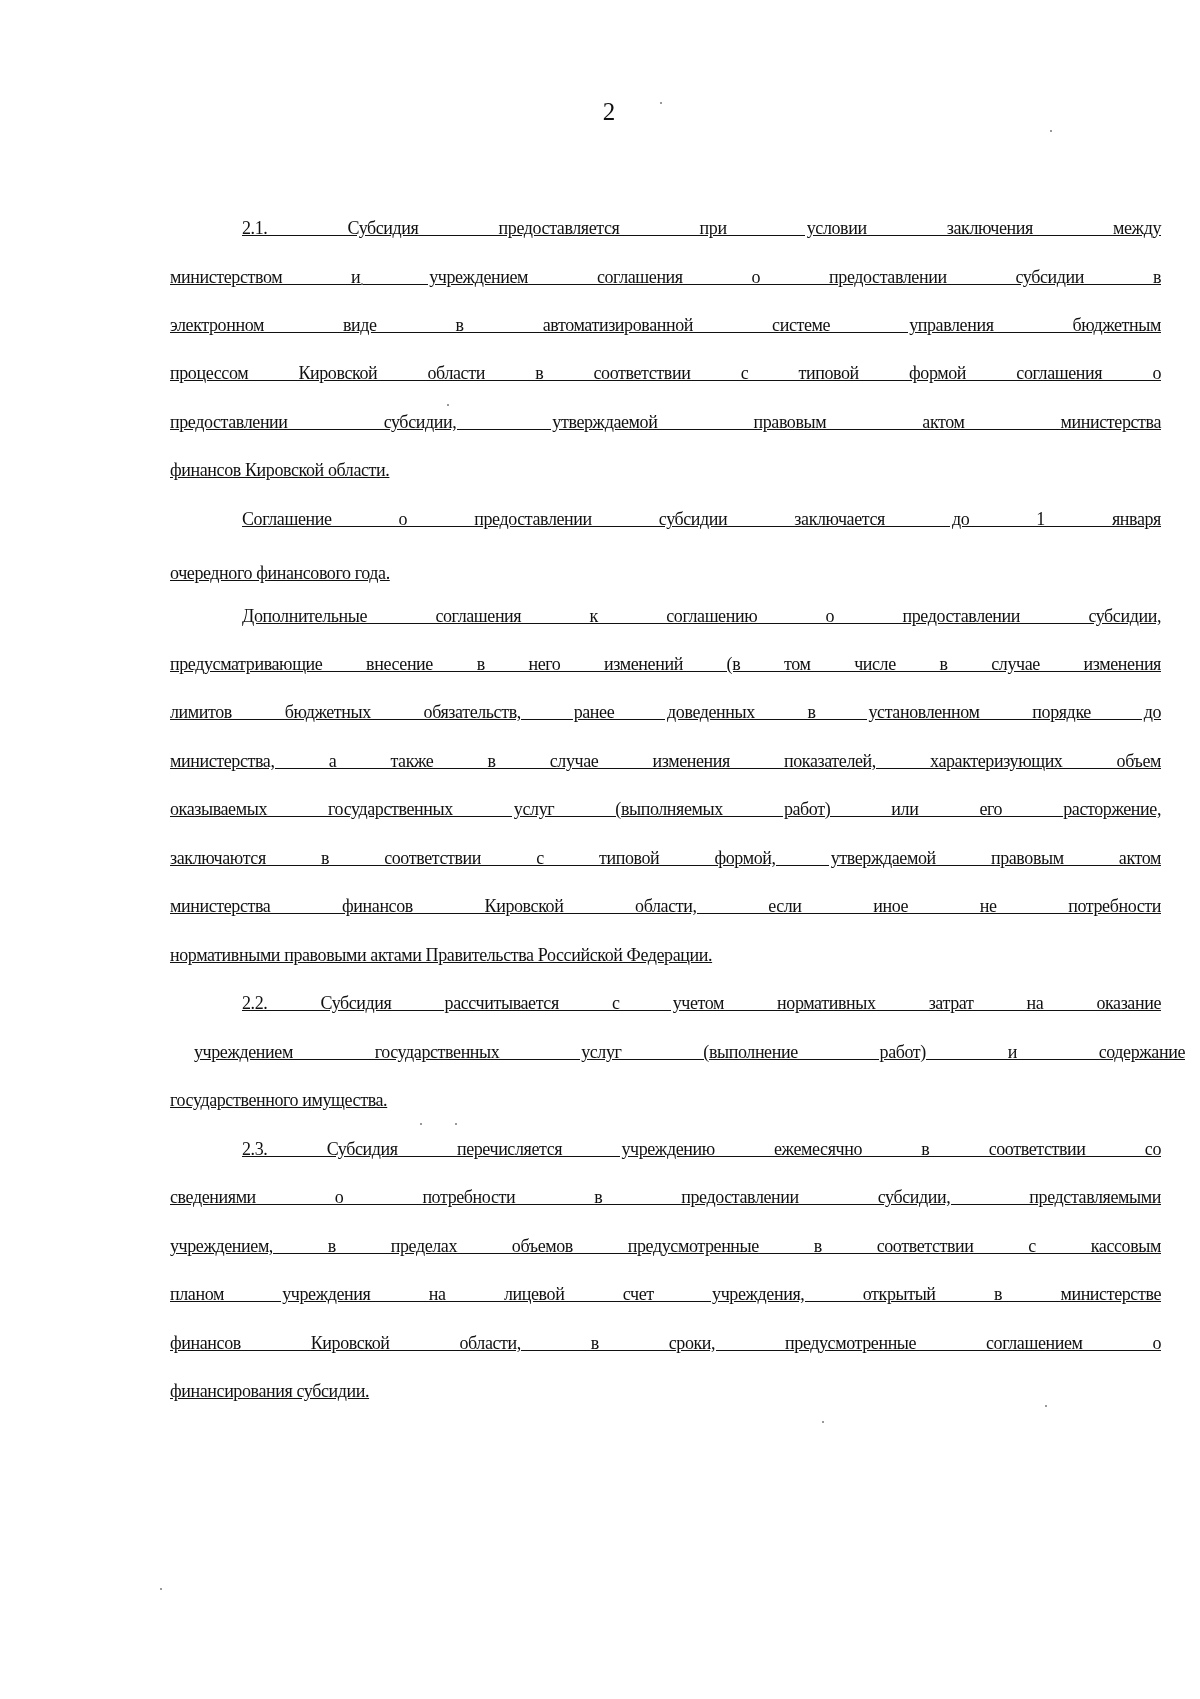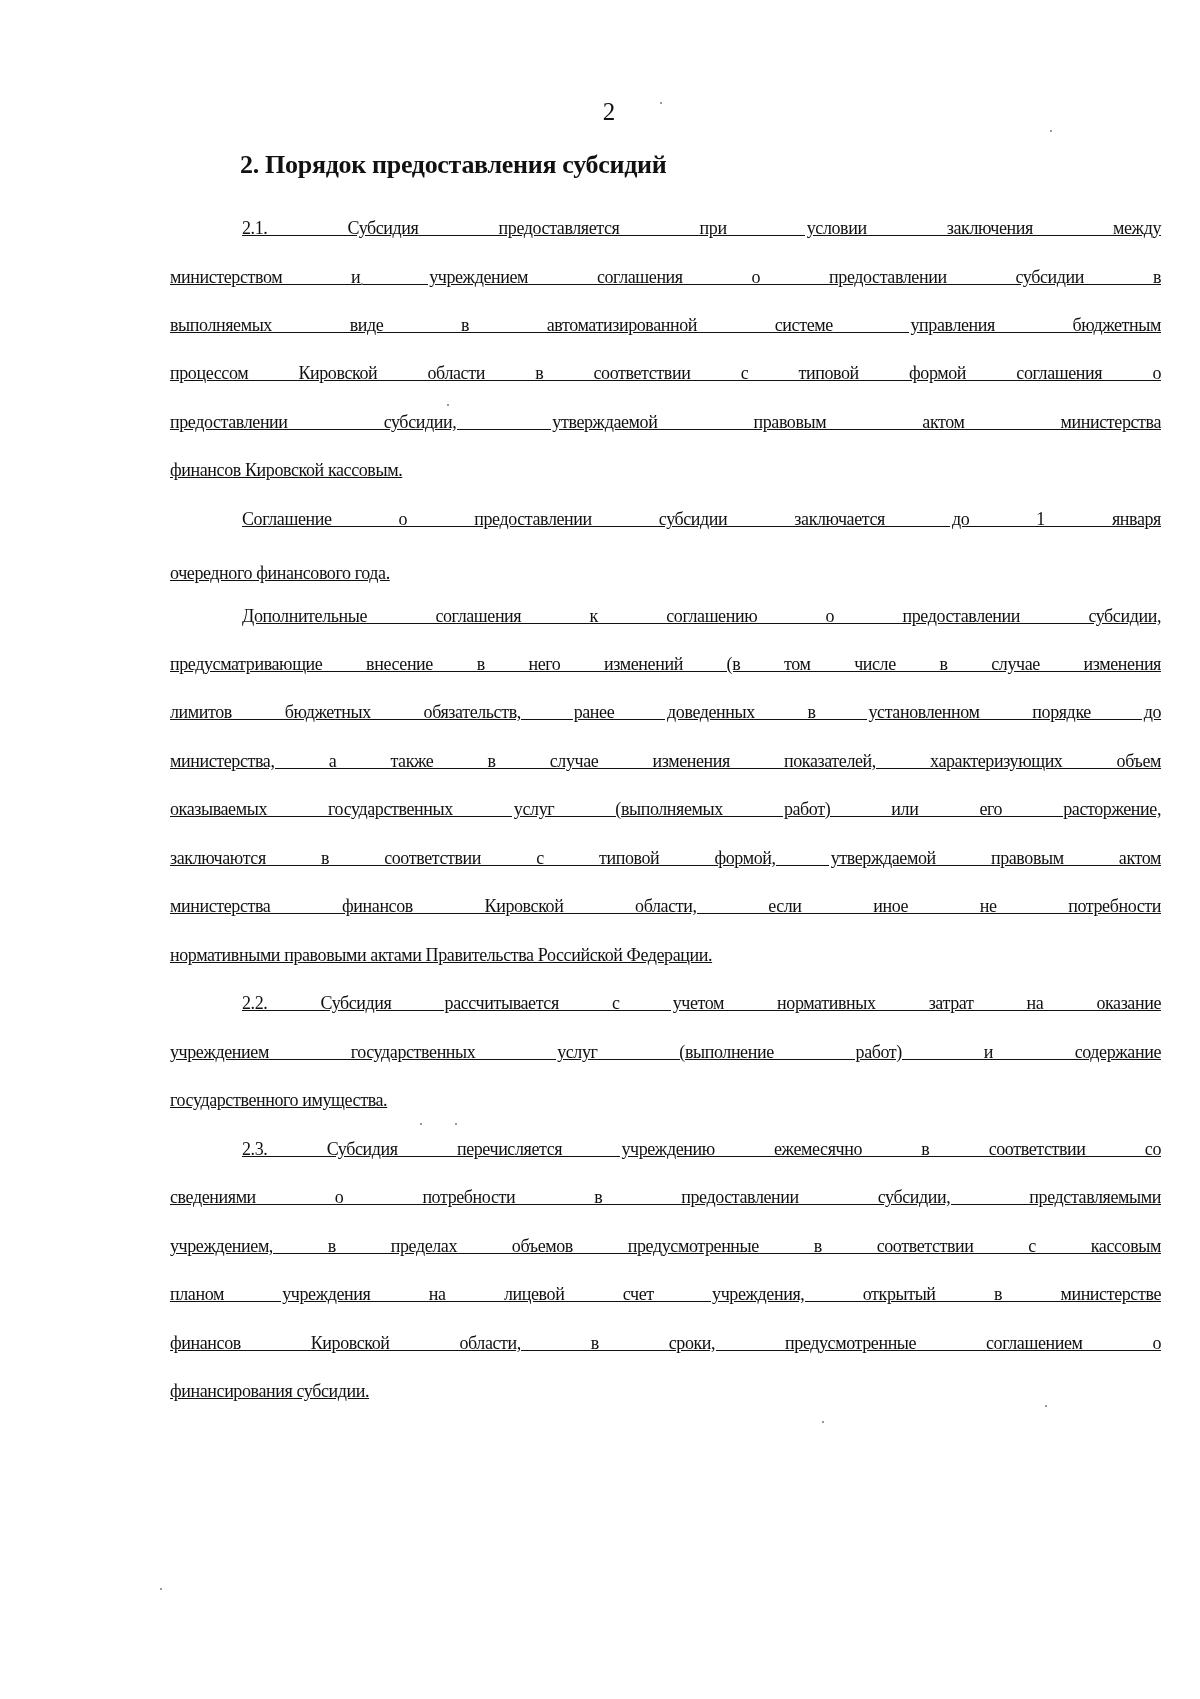--- a/index.html
+++ b/index.html
@@ -25,41 +25,40 @@
   }
   .line.justify { text-align: justify; text-align-last: justify; }
   .line.indent { left: 242px; width: 919px; }
   .speck { position: absolute; width: 2px; height: 2px; background: #777; border-radius: 1px; }
 </style>
 </head>
 <body>
 
 <div class="page">
   <div class="page-number">2</div>
-  <div class="heading">2. Порядок предоставления субсидий</div>
 
   <div id="body-text">
       <div class="line justify indent" style="top: 213px;">2.1. Субсидия предоставляется при условии заключения между</div>
       <div class="line justify" style="top: 262px;">министерством и учреждением соглашения о предоставлении субсидии в</div>
-      <div class="line justify" style="top: 310px;">выполняемых виде в автоматизированной системе управления бюджетным</div>
+      <div class="line justify" style="top: 310px;">электронном виде в автоматизированной системе управления бюджетным</div>
       <div class="line justify" style="top: 358px;">процессом Кировской области в соответствии с типовой формой соглашения о</div>
       <div class="line justify" style="top: 407px;">предоставлении субсидии, утверждаемой правовым актом министерства</div>
-      <div class="line" style="top: 455px;">финансов Кировской кассовым.</div>
+      <div class="line" style="top: 455px;">финансов Кировской области.</div>
       <div class="line justify indent" style="top: 504px;">Соглашение о предоставлении субсидии заключается до 1 января</div>
       <div class="line" style="top: 552px; margin-top: 6px;">очередного финансового года.</div>
       <div class="line justify indent" style="top: 601px;">Дополнительные соглашения к соглашению о предоставлении субсидии,</div>
       <div class="line justify" style="top: 649px;">предусматривающие внесение в него изменений (в том числе в случае изменения</div>
       <div class="line justify" style="top: 697px;">лимитов бюджетных обязательств, ранее доведенных в установленном порядке до</div>
       <div class="line justify" style="top: 746px;">министерства, а также в случае изменения показателей, характеризующих объем</div>
       <div class="line justify" style="top: 794px;">оказываемых государственных услуг (выполняемых работ) или его расторжение,</div>
       <div class="line justify" style="top: 843px;">заключаются в соответствии с типовой формой, утверждаемой правовым актом</div>
       <div class="line justify" style="top: 891px;">министерства финансов Кировской области, если иное не потребности</div>
       <div class="line" style="top: 940px;">нормативными правовыми актами Правительства Российской Федерации.</div>
       <div class="line justify indent" style="top: 988px;">2.2. Субсидия рассчитывается с учетом нормативных затрат на оказание</div>
-      <div class="line justify" style="top: 1037px;">учреждением государственных услуг (выполнение работ) и содержание</div>
+      <div class="line justify" style="top: 1037px; margin-left: 24px;">учреждением государственных услуг (выполнение работ) и содержание</div>
       <div class="line" style="top: 1085px;">государственного имущества.</div>
       <div class="line justify indent" style="top: 1134px;">2.3. Субсидия перечисляется учреждению ежемесячно в соответствии со</div>
       <div class="line justify" style="top: 1182px;">сведениями о потребности в предоставлении субсидии, представляемыми</div>
       <div class="line justify" style="top: 1231px;">учреждением, в пределах объемов предусмотренные в соответствии с кассовым</div>
       <div class="line justify" style="top: 1279px;">планом учреждения на лицевой счет учреждения, открытый в министерстве</div>
       <div class="line justify" style="top: 1328px;">финансов Кировской области, в сроки, предусмотренные соглашением о</div>
       <div class="line" style="top: 1376px;">финансирования субсидии.</div>
     </div>
 
   <div class="speck" style="left:660px;top:102px"></div>

